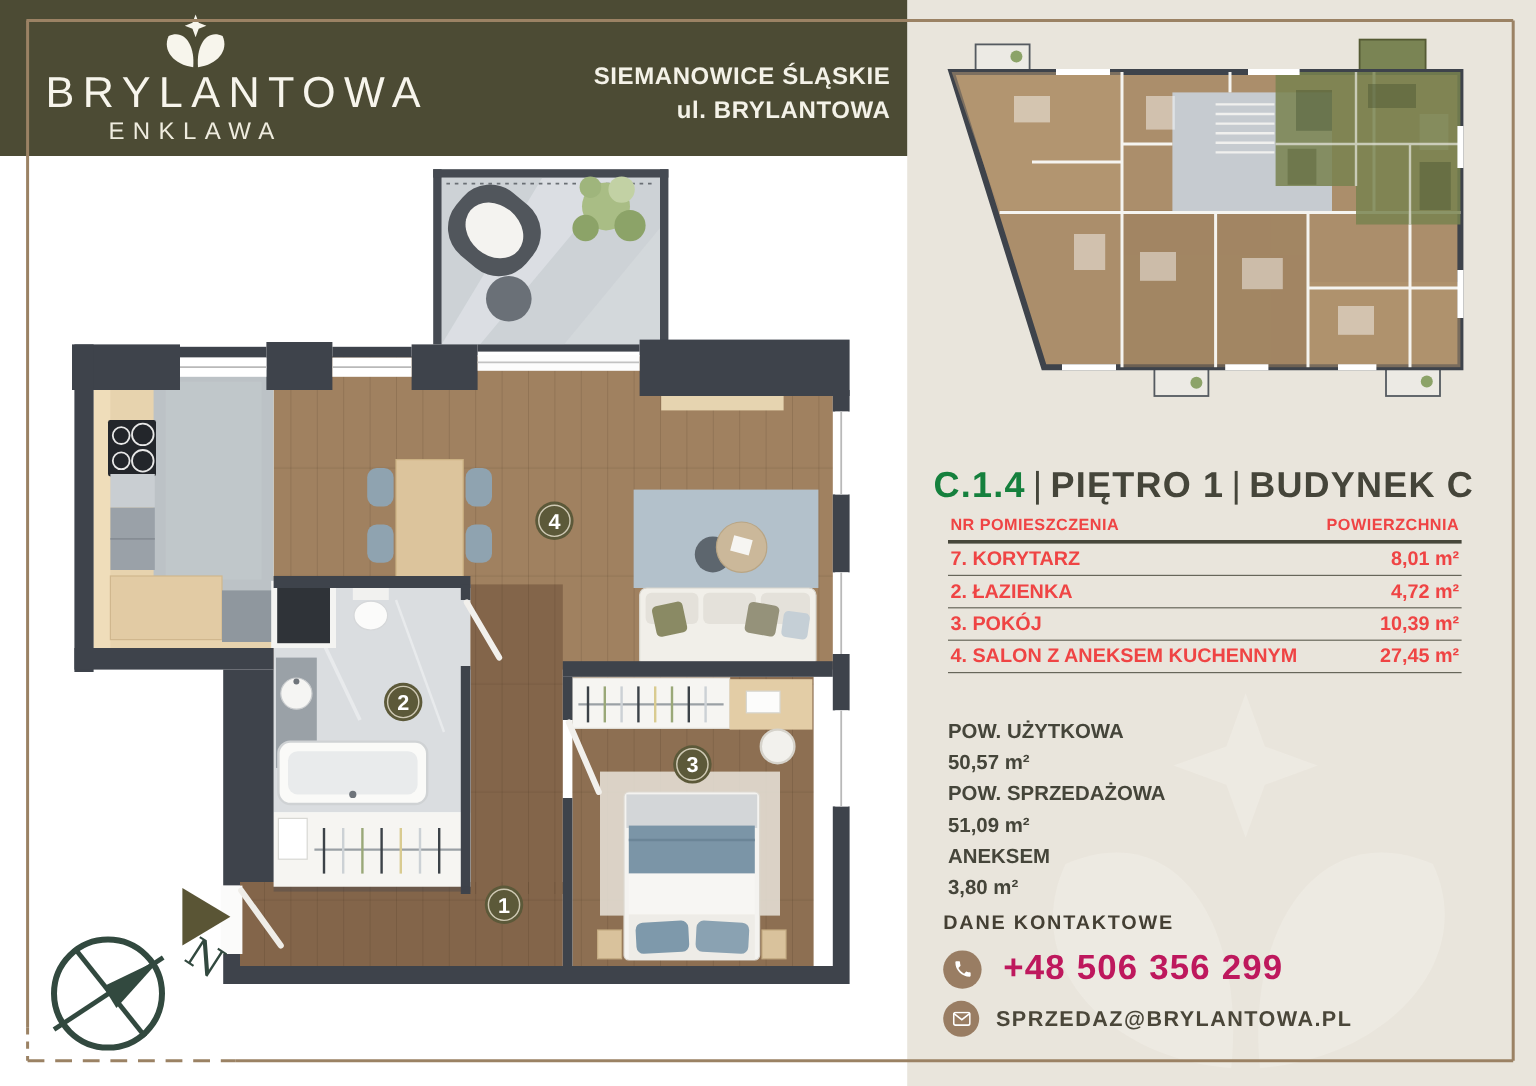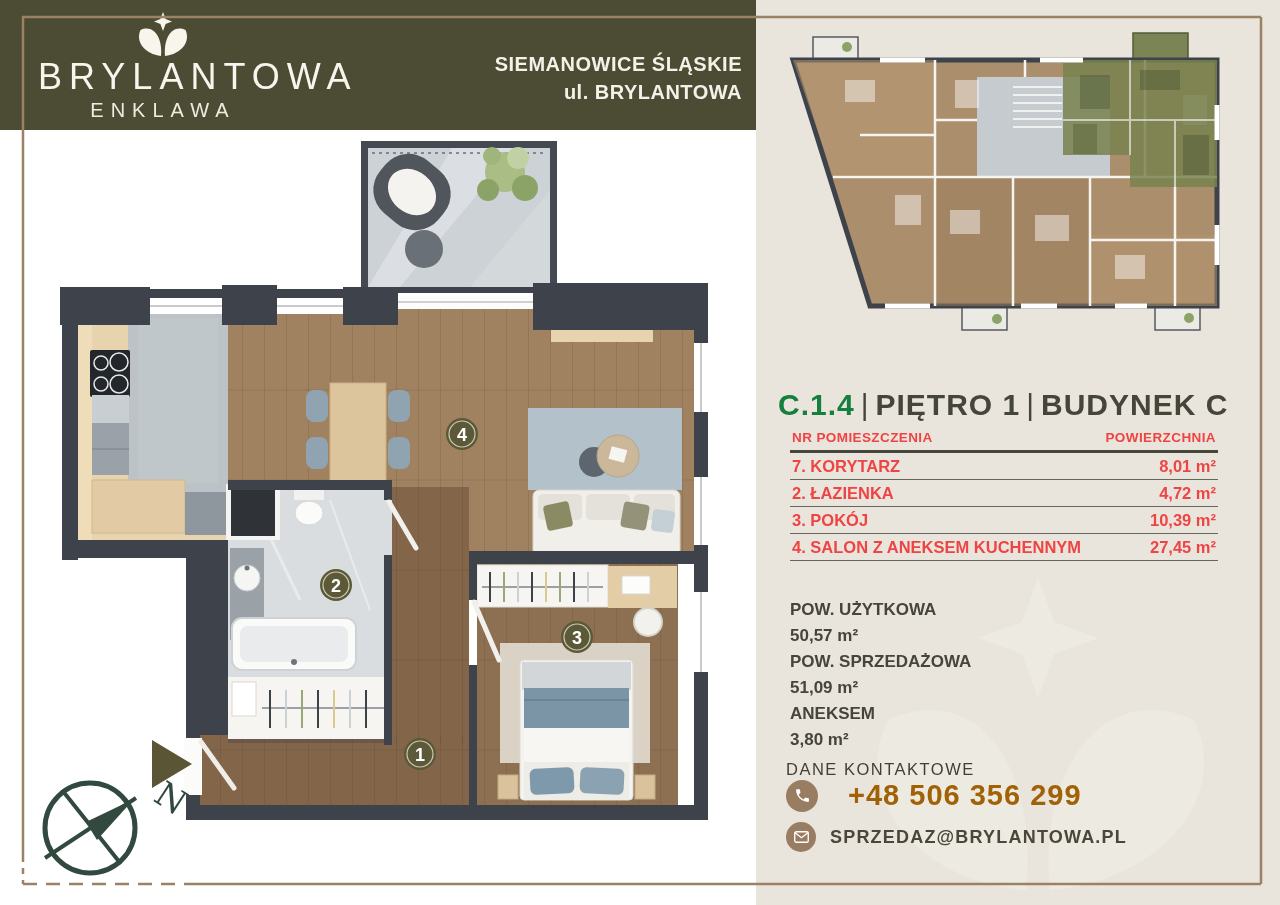--- a/index.html
+++ b/index.html
@@ -34,24 +34,24 @@
 
   .rooms-table{position:absolute;left:790px;top:430px;width:428px;z-index:3;color:#ef4444;}
   .rt-head{display:flex;justify-content:space-between;font-size:13.5px;font-weight:700;letter-spacing:0.4px;padding:0 2px 5px 2px;border-bottom:3px solid #47473b;}
   .rt-row{display:flex;justify-content:space-between;font-size:16.5px;font-weight:700;padding:4px 2px 3px 2px;border-bottom:1.5px solid #67665a;}
   .rt-row .area{text-align:center;}
 
   .summary{position:absolute;left:790px;top:597px;width:428px;z-index:3;color:#45453a;}
   .sum-row{display:flex;justify-content:space-between;font-size:17px;font-weight:700;line-height:26px;flex-direction:column;}
 
   .contact{position:absolute;left:786px;top:760px;width:432px;z-index:3;color:#443f33;}
-  .contact-heading{font-size:16.5px;font-weight:400;letter-spacing:1.5px;}
+  .contact-heading{font-size:16.5px;font-weight:700;letter-spacing:1.5px;margin-bottom:12px;}
   .contact-row{display:flex;align-items:center;margin-bottom:10px;}
   .c-icon{width:32px;height:32px;border-radius:50%;background:#997d63;display:flex;align-items:center;justify-content:center;flex:0 0 32px;}
-  .phone-text{font-size:29px;font-weight:700;letter-spacing:1px;margin-left:30px;color:#a16207;}
+  .phone-text{font-size:29px;font-weight:700;letter-spacing:1px;margin-left:18px;color:#be185d;}
   .email-text{font-size:18px;font-weight:700;letter-spacing:1.2px;margin-left:14px;color:#4a4639;}
 
   
   .watermark{position:absolute;left:830px;top:560px;z-index:1;opacity:0.55;}
 </style>
 </head>
 <body>
 
 <div id="stage">
 

